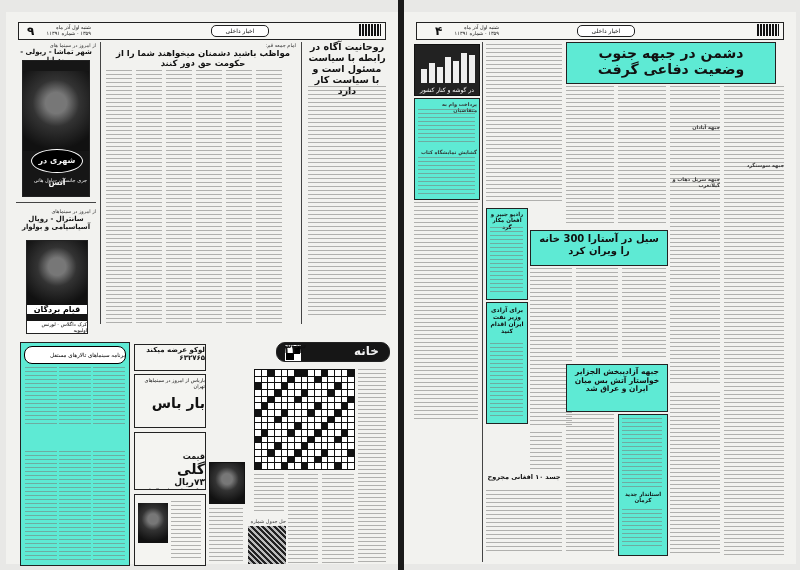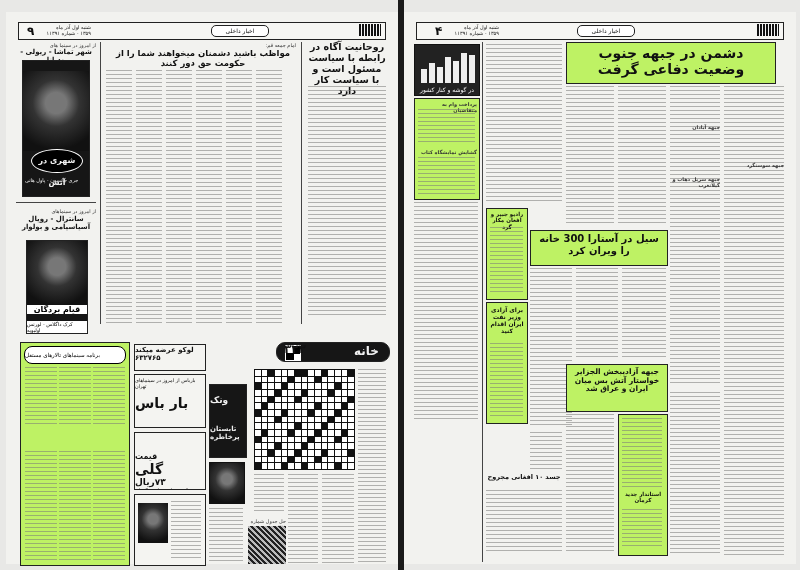--- a/index.html
+++ b/index.html
@@ -10,25 +10,25 @@
   .gutter{position:absolute;left:398px;top:0;width:6px;height:570px;background:#1a1a1a;}
   .hdr{position:absolute;top:10px;left:12px;right:12px;height:16px;border:1px solid #222;background:#f6f6f3;}
   .hdr .num{position:absolute;top:0;font-size:12px;font-weight:bold;line-height:16px;}
   .hdr .date{position:absolute;top:1px;font-size:5px;line-height:6px;direction:rtl;text-align:right;width:50px;}
   .hdr .sect{position:absolute;top:2px;width:56px;height:10px;border:1px solid #222;border-radius:5px;font-size:6px;line-height:10px;text-align:center;direction:rtl;background:#fff;}
   .hdr .logo{position:absolute;top:1px;width:22px;height:12px;background:repeating-linear-gradient(90deg,#111 0 2px,#f4f4f4 2px 3px);}
   .txt{position:absolute;background-image:repeating-linear-gradient(180deg,#7a7a78 0 1px,transparent 1px 4px);opacity:.55;}
   .vline{position:absolute;width:1px;background:#444;}
   .hline{position:absolute;height:1px;background:#444;}
   .headline{position:absolute;direction:rtl;text-align:center;font-weight:bold;color:#111;line-height:1.15;}
-  .box{position:absolute;border:1px solid #222;background:#bef264;}
+  .box{position:absolute;border:1px solid #222;background:#5eead4;}
   .kicker{position:absolute;direction:rtl;text-align:right;font-size:5px;color:#333;}
   .ad{position:absolute;border:1px solid #222;background:#f4f4f1;overflow:hidden;}
   .dark{background:#161616;color:#f0f0f0;}
-  .small{font-size:6px;direction:rtl;text-align:left;}
+  .small{font-size:6px;direction:rtl;text-align:right;}
   .grid{position:absolute;display:grid;grid-template-columns:repeat(15,1fr);grid-template-rows:repeat(15,1fr);border:1px solid #111;gap:1px;background:#111;}
   .grid div{background:#fff;}
   .grid div.b{background:#111;}
   .photo{position:absolute;background:radial-gradient(circle at 50% 40%,#777 0 18%,#333 40%,#111 80%);}
   .chartbox{position:absolute;border:1px solid #111;background:#222;overflow:hidden;}
   .bar{position:absolute;bottom:12px;width:6px;background:#eee;}
 </style>
 </head>
 <body>
 
@@ -97,24 +97,20 @@
   <div class="ad" style="left:128px;top:420px;width:70px;height:56px;">
     <div class="small" style="font-size:8px;font-weight:bold;margin-top:19px;">قیمت</div>
     <div class="small" style="font-size:14px;font-weight:bold;">گلی</div>
     <div class="small" style="font-size:9px;font-weight:bold;">۷۳ریال</div>
     <div class="small" style="font-size:5px;">شرکت سهامی خاص پاکسان</div>
   </div>
   <div class="ad" style="left:128px;top:482px;width:70px;height:70px;">
     <div class="photo" style="left:3px;top:8px;width:30px;height:40px;"></div>
     <div class="txt" style="left:36px;top:6px;width:30px;height:60px;"></div>
   </div>
-  <div class="ad dark" style="left:203px;top:372px;width:36px;height:72px;">
-    <div class="small" style="font-size:9px;font-weight:bold;margin-top:10px;">ونک</div>
-    <div class="small" style="font-size:7px;font-weight:bold;margin-top:20px;">تابستان پرخاطره</div>
-  </div>
   <div class="photo" style="left:203px;top:450px;width:34px;height:40px;border:1px solid #111;"></div>
   <div class="txt" style="left:203px;top:496px;width:34px;height:56px;"></div>
 
   <div class="box dark" style="left:270px;top:330px;width:112px;height:18px;border-radius:9px;">
     <div style="position:absolute;left:8px;top:2px;width:14px;height:14px;display:grid;grid-template-columns:1fr 1fr;gap:1px;background:#000;border:1px solid #fff;">
       <span style="background:#fff"></span>
         <span style="background:#000"></span>
         <span style="background:#000"></span>
         <span style="background:#fff"></span>
     </div>

